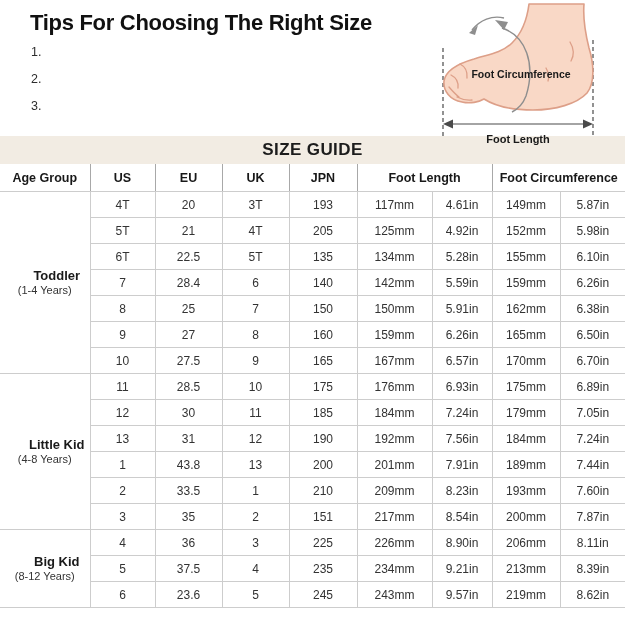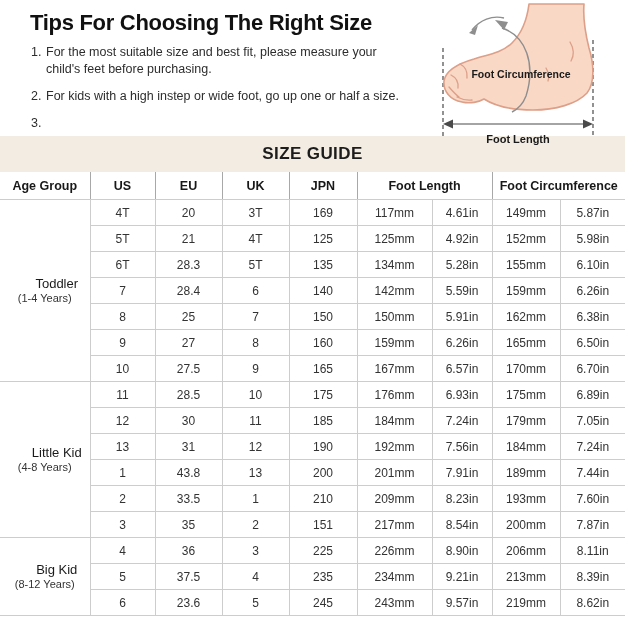--- a/index.html
+++ b/index.html
@@ -11,46 +11,43 @@
   
   .top{position:relative;height:136px;}
   .title{position:absolute;left:30px;top:10px;font-size:22px;font-weight:bold;
          letter-spacing:-0.3px;color:#111;}
   .tips{position:absolute;left:31px;top:44px;width:404px;font-size:12.5px;color:#2d2d2d;}
   .tip{display:flex;margin-bottom:10px;line-height:17px;}
   .tip .num{width:15px;flex:none;}
   .tip .txt{white-space:pre-line;}
   .illus{position:absolute;left:436px;top:2px;width:184px;height:148px;}
   
-  .banner{height:36px;background:#f2ece3;display:flex;align-items:center;justify-content:center;
+  .banner{height:28px;background:#f2ece3;display:flex;align-items:center;justify-content:center;
           font-size:17px;font-weight:bold;letter-spacing:0.4px;color:#1c1c1c;}
   
   table.sg{border-collapse:collapse;width:625px;table-layout:fixed;font-size:12px;color:#333;}
   .sg td{border:1px solid #cdcdcd;text-align:center;vertical-align:middle;height:25px;padding:0;}
   .sg thead td{height:27px;font-weight:bold;font-size:12.5px;color:#181818;
                border-left-color:#a8a8a8;border-right-color:#a8a8a8;border-top:none;margin-top:8px;}
   .sg tr>td:first-child{border-left:none;}
   .sg tr>td:last-child{border-right:none;}
-  .gname{font-weight:normal;font-size:13px;color:#1a1a1a;line-height:14px;padding-left:24px;}
+  .gname{font-weight:bold;font-size:13px;color:#1a1a1a;line-height:14px;padding-left:24px;}
   .grange{font-size:11px;color:#333;line-height:13px;margin-top:1px;}
 </style>
 </head>
 <body>
 
 <div class="top">
   <div class="title">Tips For Choosing The Right Size</div>
   <div class="tips">
     <div class="tip">
       <span class="num">1.</span>
-      <span class="txt">For the most suitable size and best fit, please measure your
-child's feet before purchasing.</span>
     </div>
     <div class="tip">
       <span class="num">2.</span>
-      <span class="txt">For kids with a high instep or wide foot, go up one or half a size.</span>
     </div>
     <div class="tip">
       <span class="num">3.</span>
     </div>
   </div>
 
   <svg class="illus" viewBox="0 0 184 148">
 
     <line x1="7" y1="46" x2="7" y2="134" stroke="#4a4a4a" stroke-width="1.2" stroke-dasharray="4 3"></line>
     <line x1="157" y1="38" x2="157" y2="134" stroke="#4a4a4a" stroke-width="1.2" stroke-dasharray="4 3"></line>
@@ -103,39 +100,39 @@
   </thead>
   <tbody>
     <tr>
       <td rowspan="7">
         <div class="gname">Toddler</div>
         <div class="grange">(1-4 Years)</div>
       </td>
       <td>4T</td>
       <td>20</td>
       <td>3T</td>
-      <td>169</td>
+      <td>193</td>
       <td>117mm</td>
       <td>4.61in</td>
       <td>149mm</td>
       <td>5.87in</td>
     </tr>
     <tr>
       <td>5T</td>
       <td>21</td>
       <td>4T</td>
-      <td>125</td>
+      <td>205</td>
       <td>125mm</td>
       <td>4.92in</td>
       <td>152mm</td>
       <td>5.98in</td>
     </tr>
     <tr>
       <td>6T</td>
-      <td>28.3</td>
+      <td>22.5</td>
       <td>5T</td>
       <td>135</td>
       <td>134mm</td>
       <td>5.28in</td>
       <td>155mm</td>
       <td>6.10in</td>
     </tr>
     <tr>
       <td>7</td>
       <td>28.4</td>

